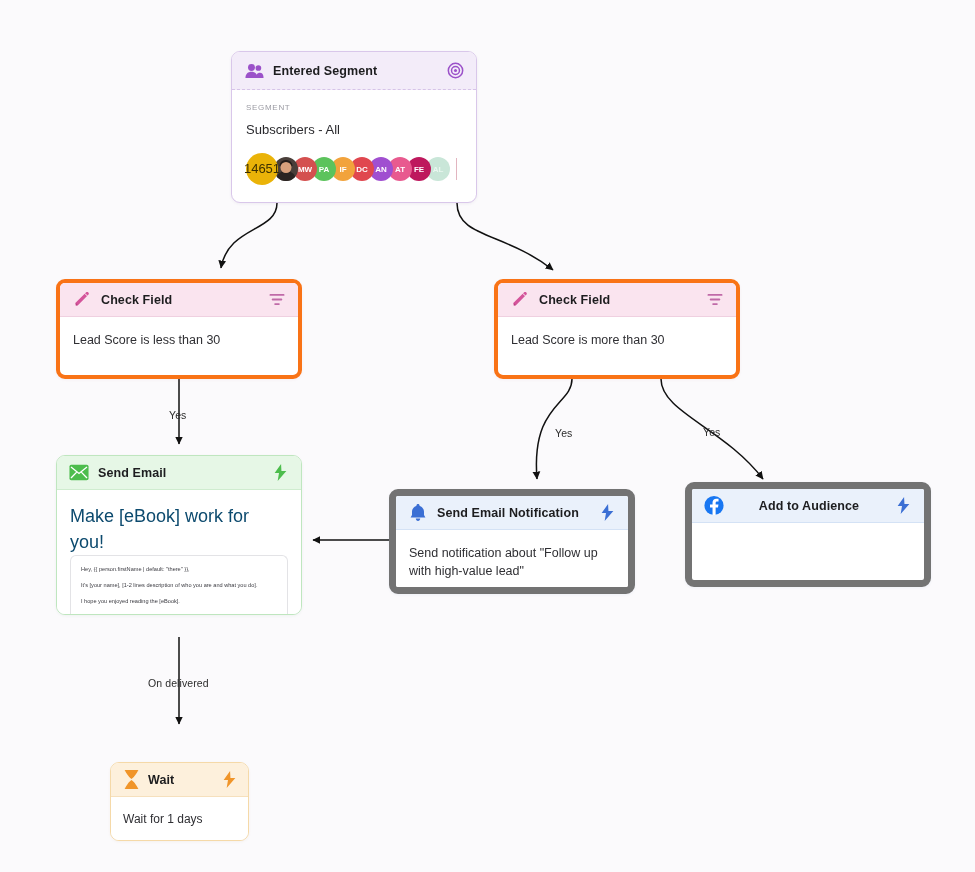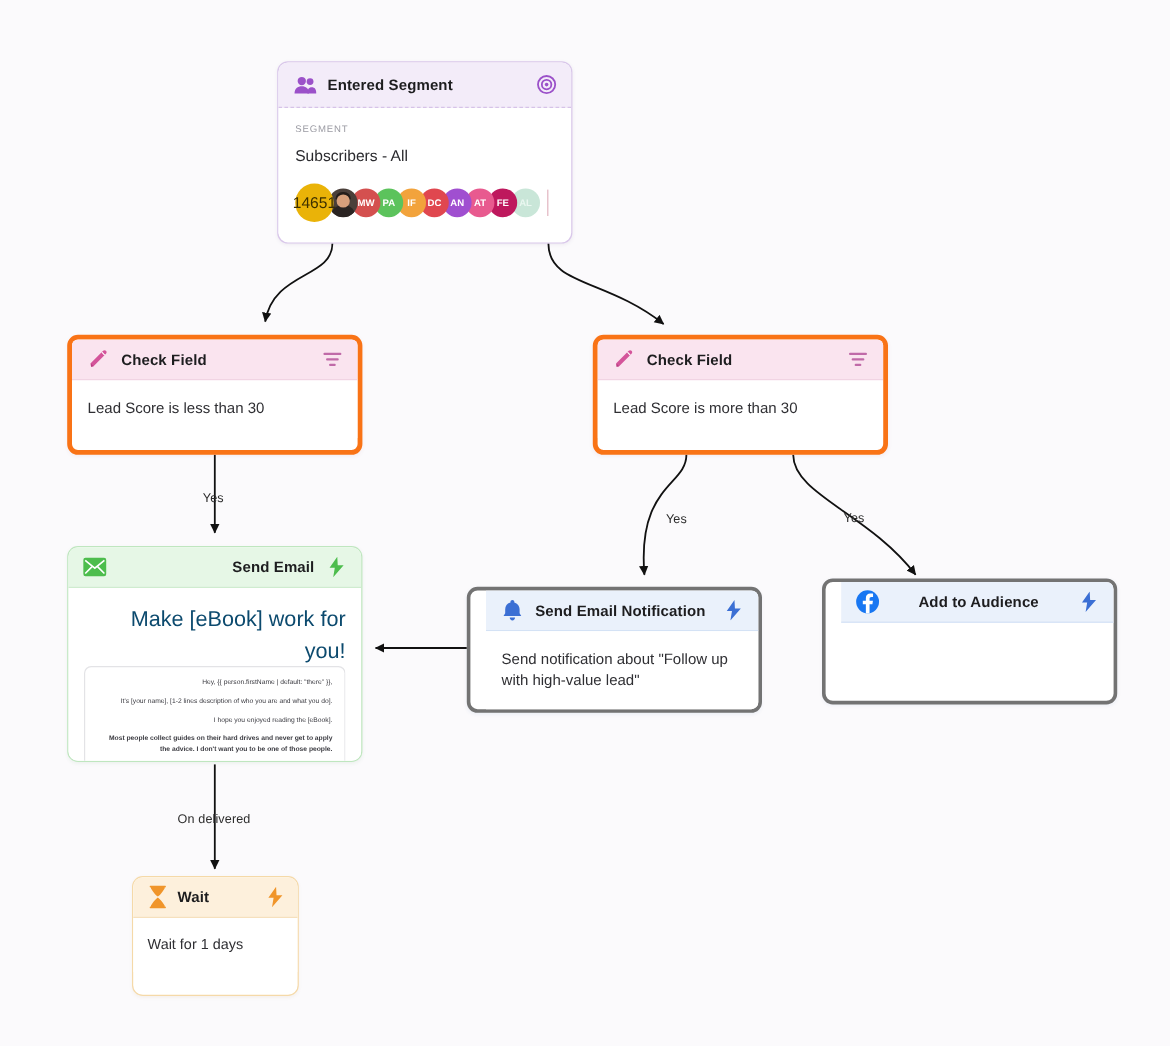--- a/index.html
+++ b/index.html
@@ -176,24 +176,23 @@
   .node-check .node-head {
     background: #fae4ef;
     border-bottom: 1px solid #efd0e0;
   }
   #node-check-left { left: 56px; top: 279px; }
   #node-check-right { left: 494px; top: 279px; }
 
   
   #node-send-email {
     left: 56px; top: 455px;
-    width: 246px; height: 180px;
+    width: 246px; height: 160px;
     border: 1px solid #bfe6bf;
     box-shadow: 0 1px 3px rgba(40,120,50,.06);
-    text-align: right;
   }
   #node-send-email .node-head {
     background: #e6f7e6;
     border-bottom: 1px solid #cfeccf;
   }
   #node-send-email .node-body { padding: 13px 13px 0 13px; }
   .email-subject {
     font-size: 18px;
     color: #0c4a6e;
   }
@@ -211,35 +210,34 @@
     font-size: 5.6px;
     line-height: 1.55;
     color: #3a3a40;
     font-family: "Liberation Sans", sans-serif;
   }
   .email-preview p.bold { font-weight: bold; }
 
   
   .node-blue {
     width: 246px; height: 105px;
-    border: 3px solid #737373;
+    border: 7px solid #737373;
     box-shadow: 0 1px 3px rgba(40,80,150,.06);
-    padding-left: 13px;
   }
   .node-blue .node-head {
     background: #eaf1fb;
     border-bottom: 1px solid #d4e2f5;
   }
   #node-send-notification { left: 389px; top: 489px; }
   #node-add-audience { left: 685px; top: 482px; text-align: center; }
 
   
   #node-wait {
-    left: 110px; top: 730px;
-    width: 139px; height: 100px;
+    left: 110px; top: 762px;
+    width: 139px; height: 79px;
     border: 1px solid #f5d9a8;
     box-shadow: 0 1px 3px rgba(160,110,20,.06);
   }
   #node-wait .node-head {
     background: #fdf0dc;
     border-bottom: 1px solid #f6e0bd;
     padding: 0 10px;
     gap: 7px;
   }
   #node-wait .node-body { padding: 14px 12px; font-size: 12px; }

